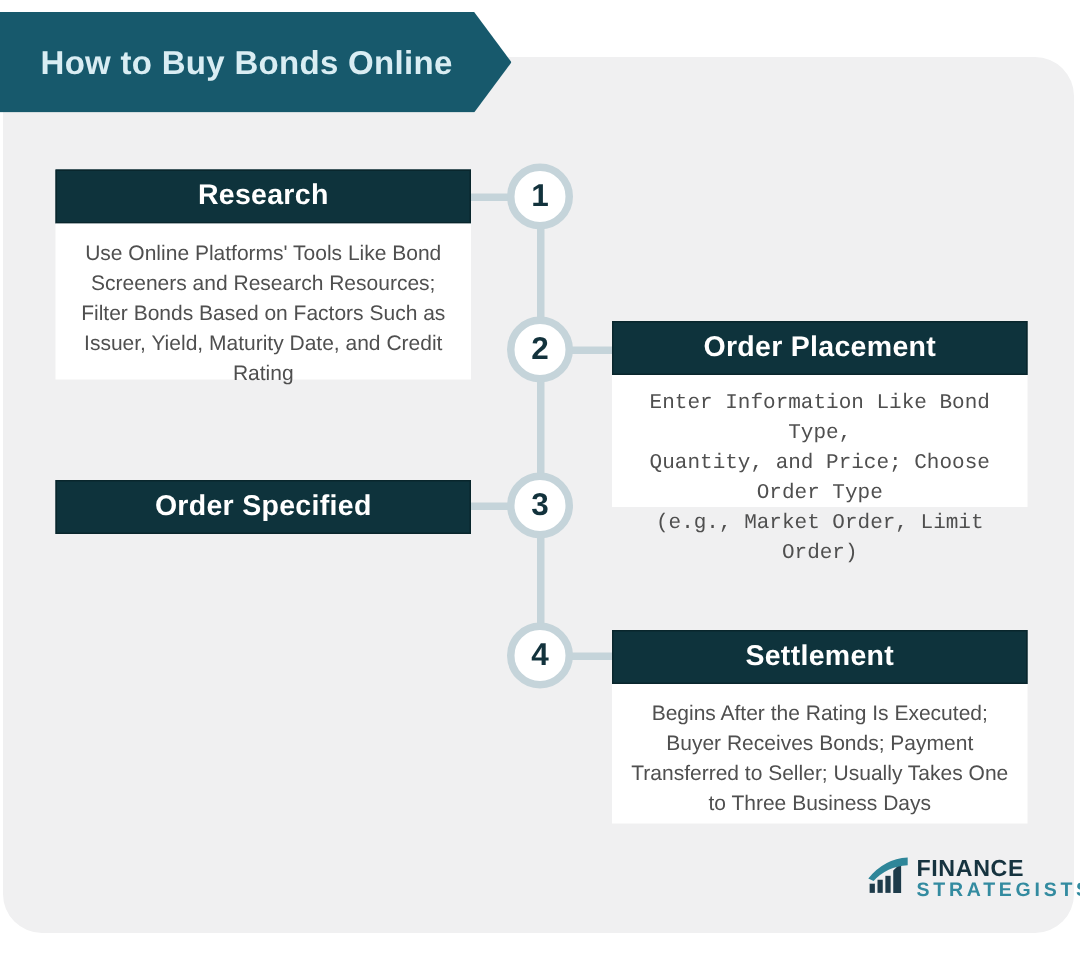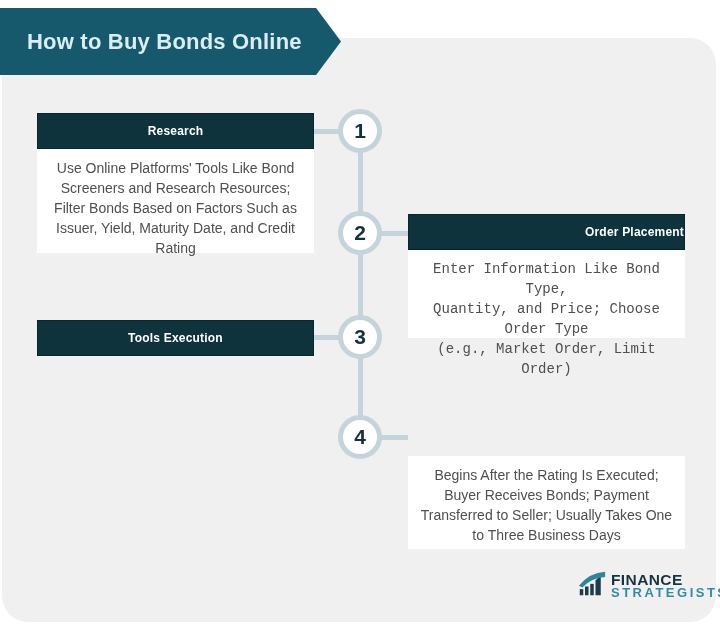--- a/index.html
+++ b/index.html
@@ -22,22 +22,22 @@
   .hl4{left:381px;top:435px;width:27px;}
 
   .circle{position:absolute;width:34px;height:34px;border:5px solid #c5d4da;border-radius:50%;
           background:#ffffff;display:flex;align-items:center;justify-content:center;z-index:2;
           color:#12323c;font-size:21px;font-weight:bold;}
   .c1{left:338px;top:109px;} .c2{left:338px;top:211px;}
   .c3{left:338px;top:315px;} .c4{left:338px;top:415px;}
 
   .step-header{position:absolute;width:277px;height:36px;background:#0e333c;border:1px solid #09262c;
                box-sizing:border-box;display:flex;align-items:center;justify-content:center;z-index:2;}
-  .step-header span{color:#ffffff;font-size:12px;font-weight:bold;letter-spacing:.2px;}
-  .h1{left:37px;top:113px;} .h2{left:408px;top:214px;justify-content:flex-end;}
+  .step-header span{color:#ffffff;font-size:19px;font-weight:bold;letter-spacing:.2px;}
+  .h1{left:37px;top:113px;} .h2{left:408px;top:214px;}
   .h3{left:37px;top:320px;} .h4{left:408px;top:420px;}
 
   .step-body{position:absolute;width:277px;background:#ffffff;box-sizing:border-box;
              padding:9px 8px 0;text-align:center;color:#4f4f4f;font-size:14px;line-height:20px;
              white-space:pre-line;z-index:2;}
   .b1{left:37px;top:149px;height:104px;} .b2{left:408px;top:250px;height:88px;font-family:Liberation Mono, monospace;}
   .b3{left:37px;top:356px;height:103px;} .b4{left:408px;top:456px;height:93px;}
 
   .logo{position:absolute;left:578px;top:569px;display:flex;align-items:flex-end;z-index:2;}
   .logo-mark{width:28px;height:28px;margin-right:5px;}
@@ -85,23 +85,26 @@
 Rating</div>
 
   <div class="step-header h2">
     <span>Order Placement</span>
   </div>
   <div class="step-body b2">Enter Information Like Bond Type,
 Quantity, and Price; Choose Order Type
 (e.g., Market Order, Limit Order)</div>
 
   <div class="step-header h3">
-    <span>Tools Execution</span>
+    <span>Order Specified</span>
   </div>
 
+  <div class="step-header h4">
+    <span>Settlement</span>
+  </div>
   <div class="step-body b4">Begins After the Rating Is Executed;
 Buyer Receives Bonds; Payment
 Transferred to Seller; Usually Takes One
 to Three Business Days</div>
 
   <div class="logo">
     <svg class="logo-mark" viewBox="0 0 32 32">
       <rect x="2" y="23" width="4" height="7" fill="#1d3b4a"></rect>
       <rect x="8" y="20" width="4" height="10" fill="#1d3b4a"></rect>
       <rect x="14" y="17" width="4" height="13" fill="#1d3b4a"></rect>

